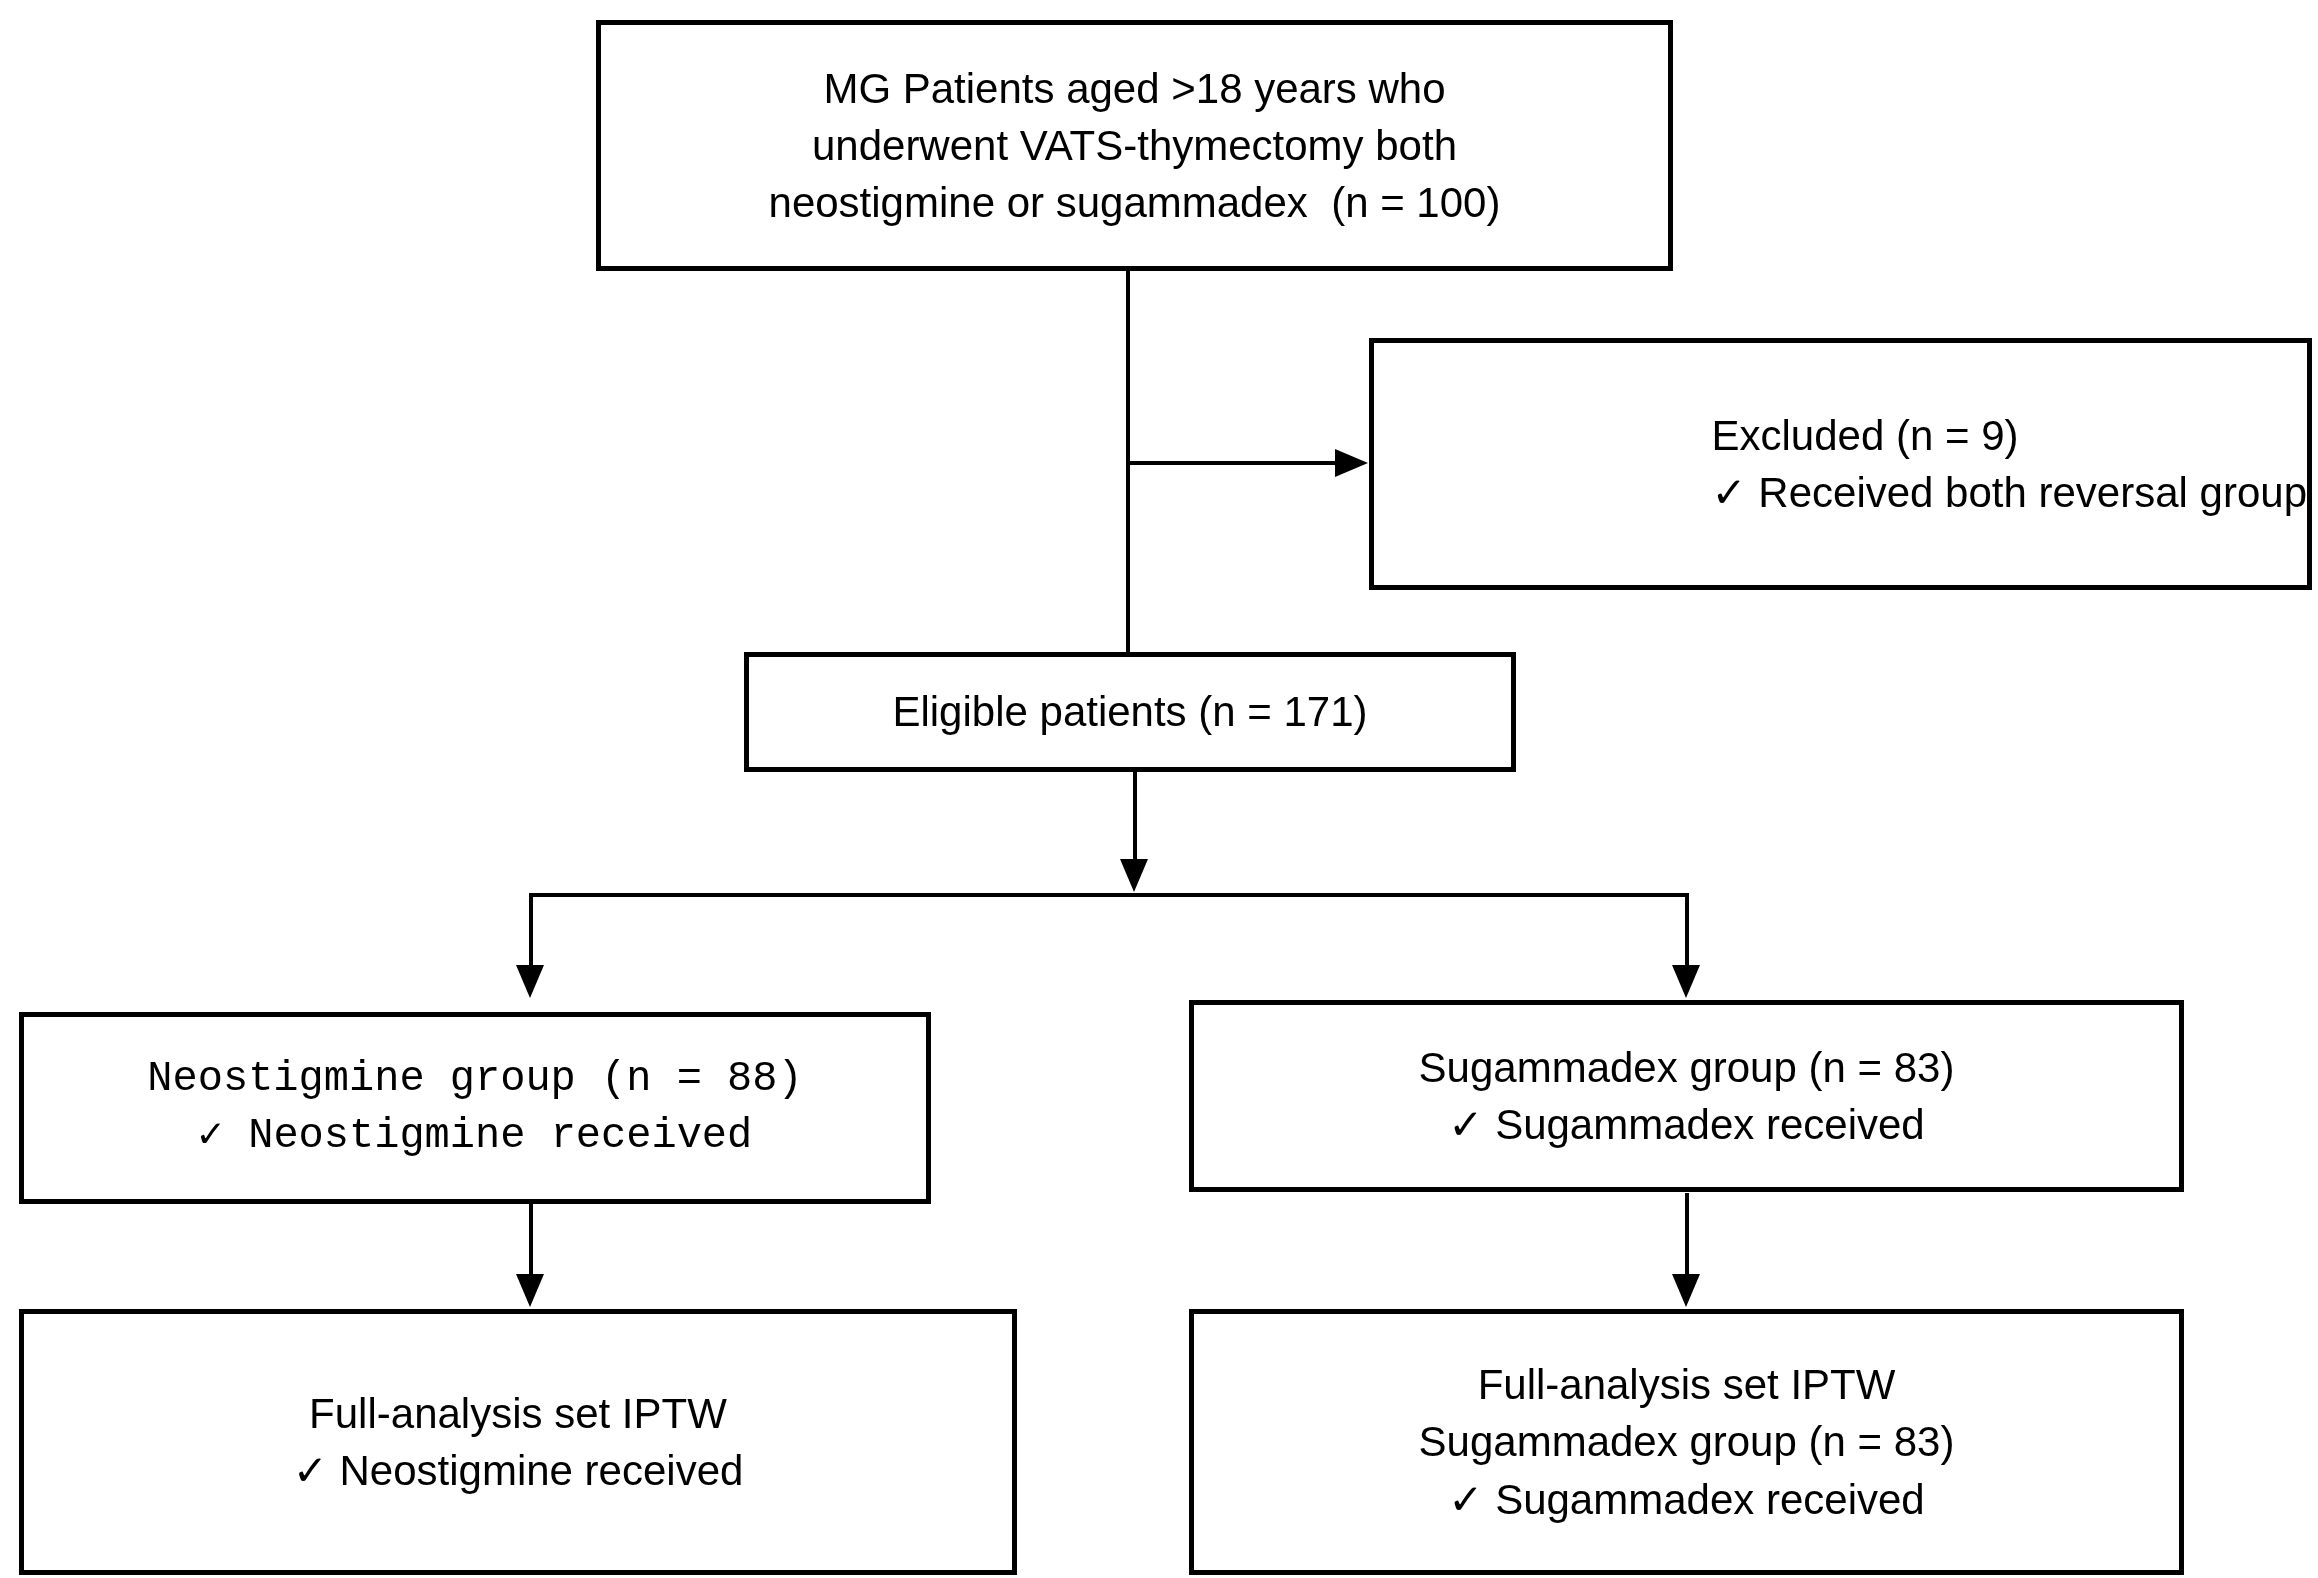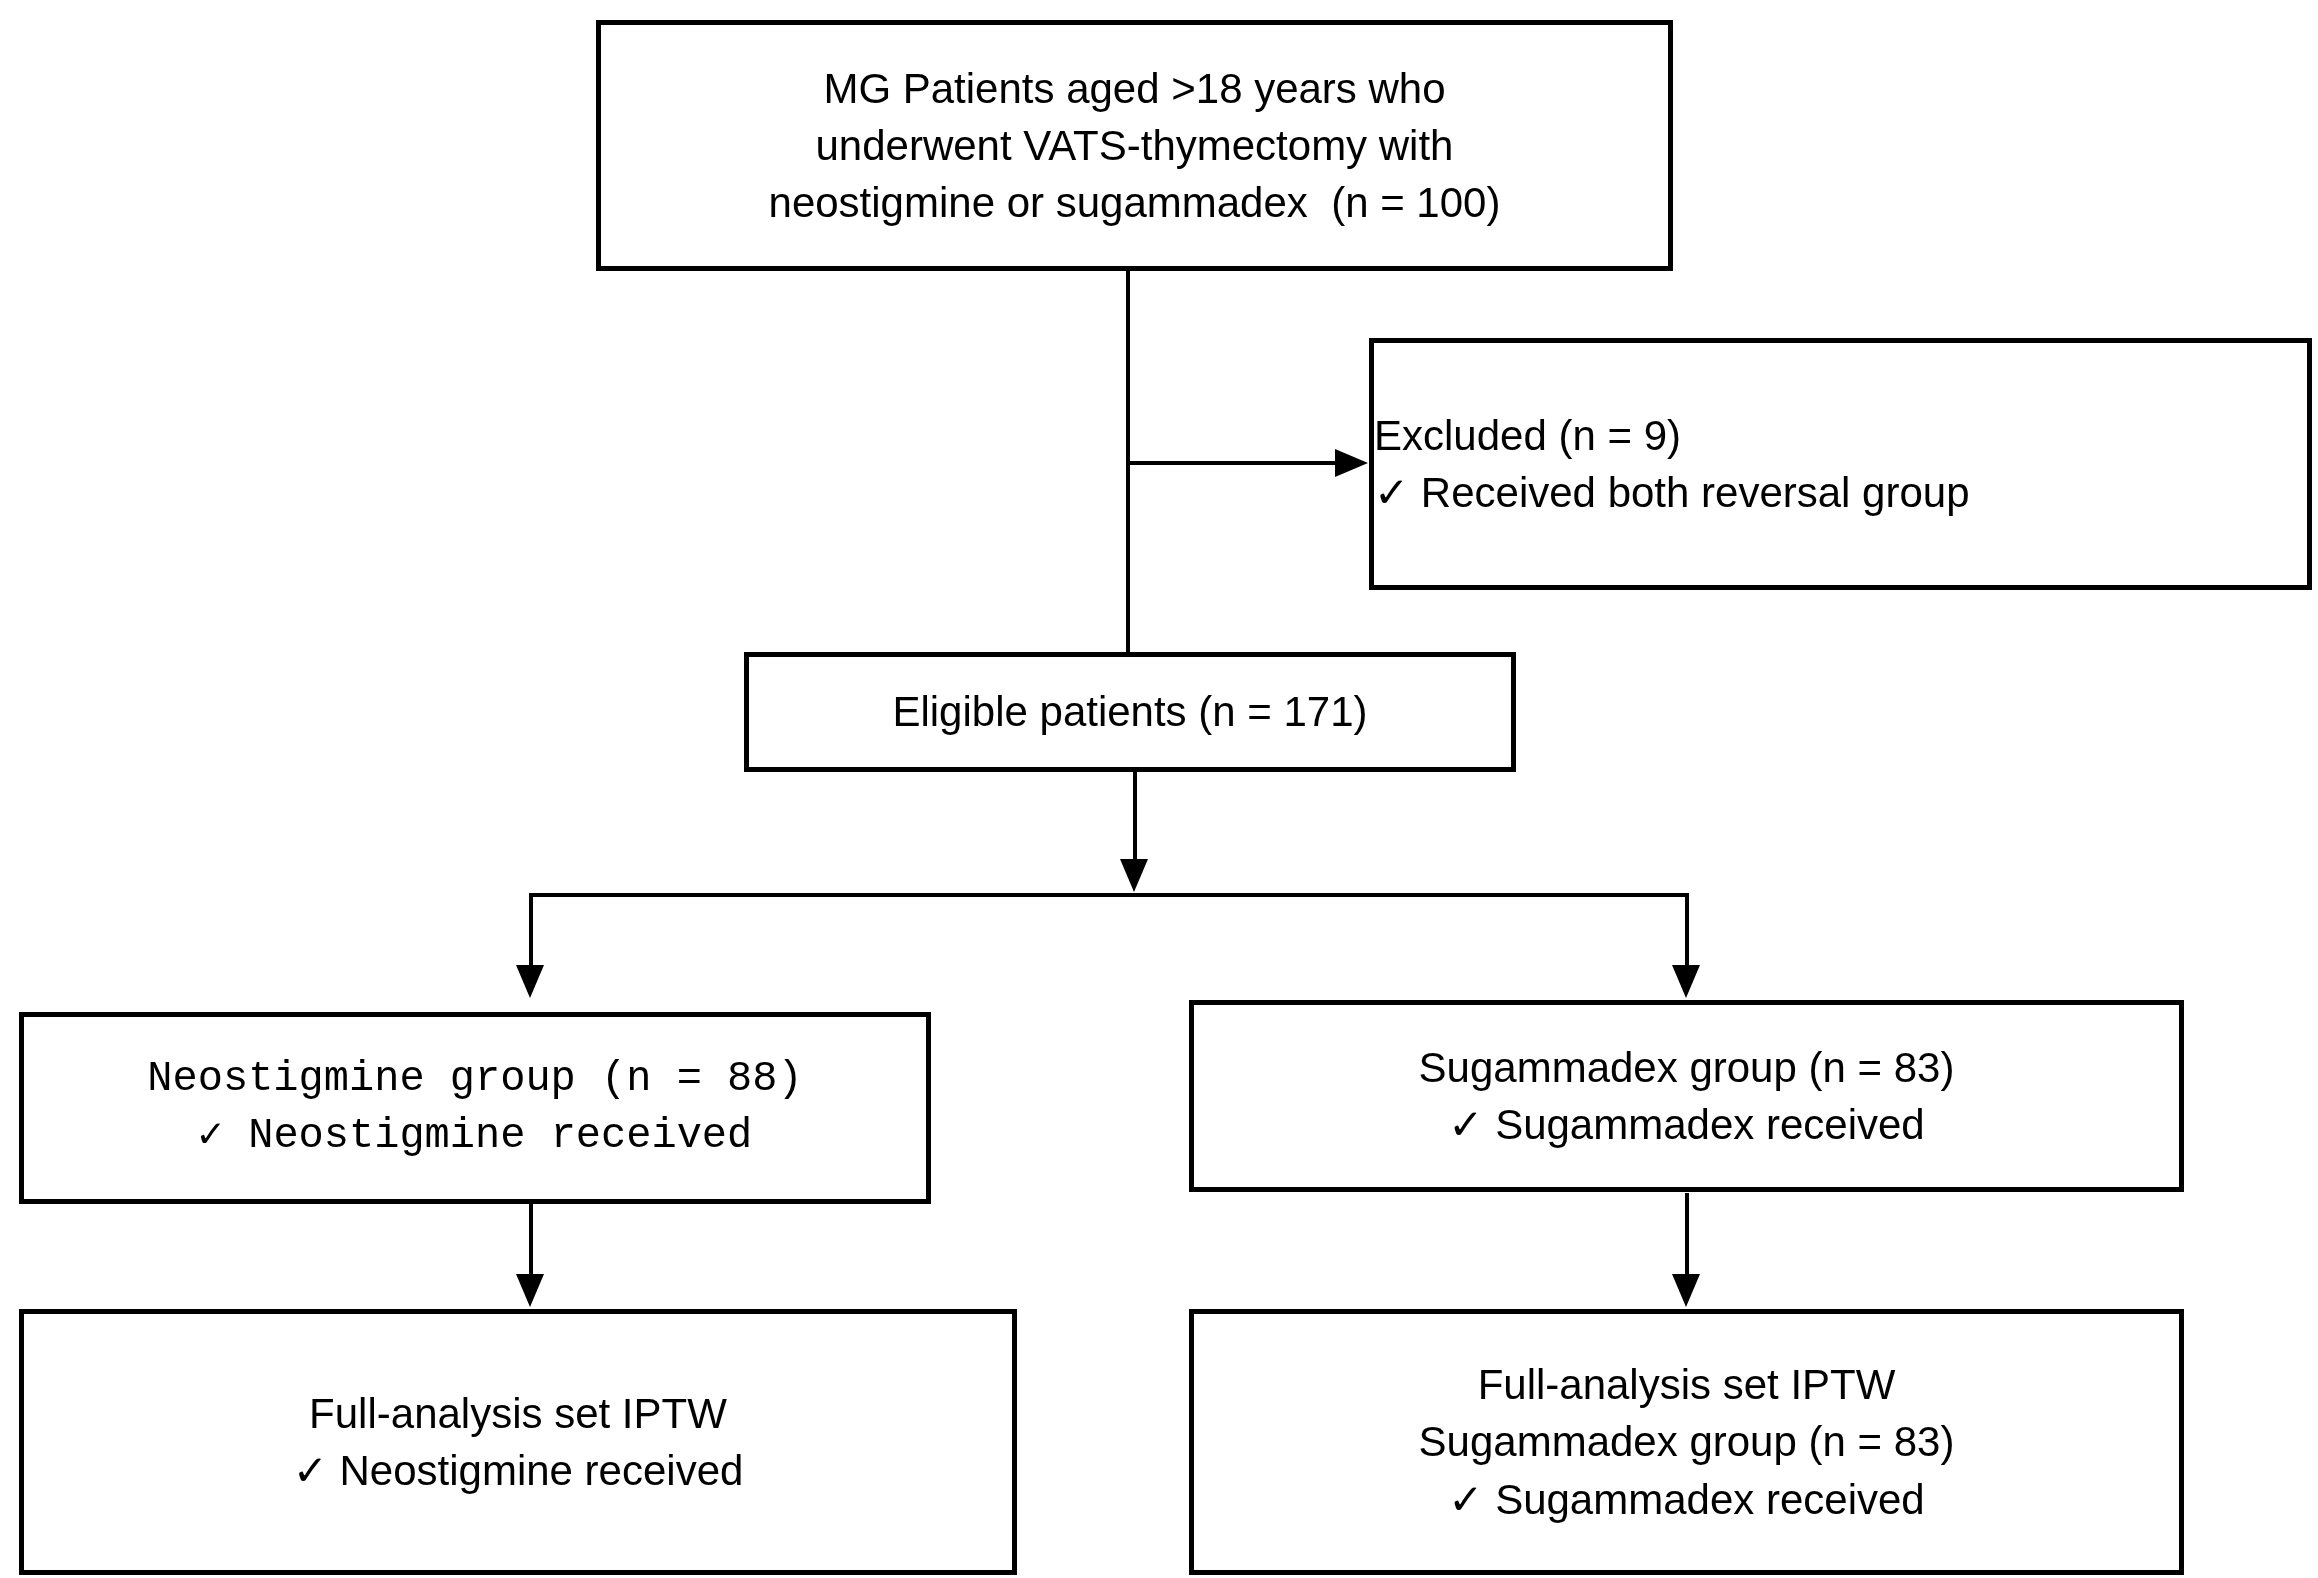--- a/index.html
+++ b/index.html
@@ -87,26 +87,26 @@
   <div class="arrow-down" style="left:1672px; top:965px;"></div>
 
   <div class="vline" style="left:529px; top:1193px; height:84px;"></div>
   <div class="arrow-down" style="left:516px; top:1274px;"></div>
   <div class="vline" style="left:1685px; top:1193px; height:84px;"></div>
   <div class="arrow-down" style="left:1672px; top:1274px;"></div>
 
   <div class="node" style="left:596px; top:20px; width:1077px; height:251px;">
     <div class="lines">
       <div class="line">MG Patients aged &gt;18 years who</div>
-      <div class="line">underwent VATS-thymectomy with</div>
+      <div class="line">underwent VATS-thymectomy both</div>
       <div class="line">neostigmine or sugammadex  (n = 100)</div>
     </div>
   </div>
 
-  <div class="node left-align" style="left:1369px; top:338px; width:943px; height:252px; align-items:flex-start; ">
+  <div class="node left-align" style="left:1369px; top:338px; width:943px; height:252px; align-items:flex-end; padding-left:36px;">
     <div class="lines">
       <div class="line">Excluded (n = 9)</div>
       <div class="line">✓ Received both reversal group</div>
     </div>
   </div>
 
   <div class="node" style="left:744px; top:652px; width:772px; height:120px;">
     <div class="lines">
       <div class="line">Eligible patients (n = 171)</div>
     </div>

